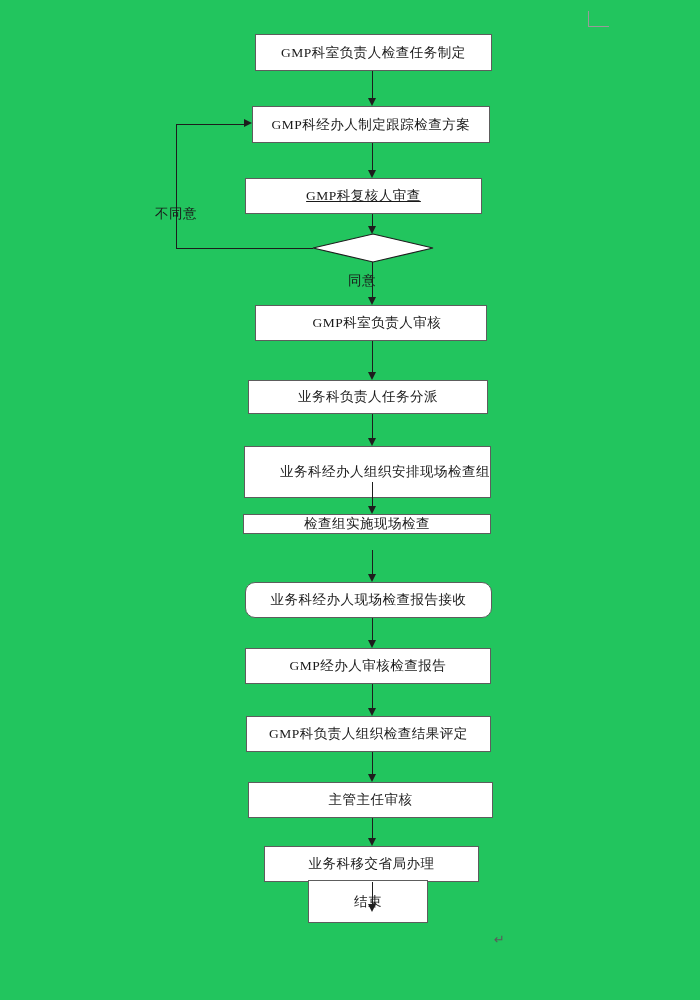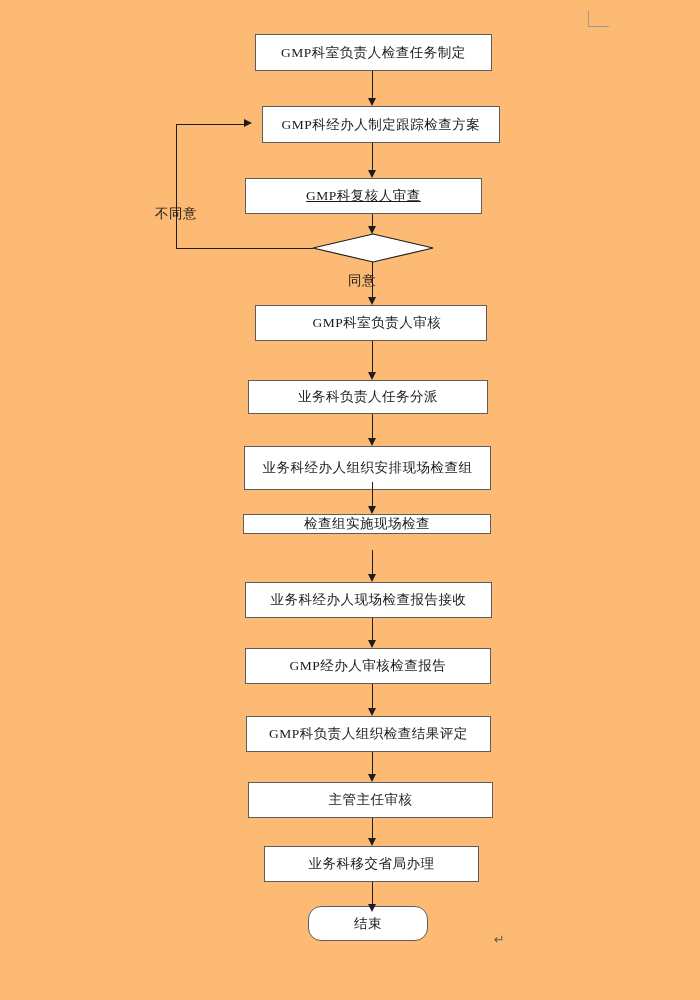--- a/index.html
+++ b/index.html
@@ -7,21 +7,21 @@
     padding: 0;
     background: #ffffff;
   }
   body {
     font-family: "Liberation Serif", "DejaVu Serif", serif;
   }
   #page {
     position: relative;
     width: 700px;
     height: 1000px;
-    background: #fdba74;
+    background: #22c55e;
     overflow: hidden;
   }
   
   .corner-mark {
     position: absolute;
     width: 20px;
     height: 15px;
     border-left: 1px solid #9a9a9a;
     border-bottom: 1px solid #9a9a9a;
   }
@@ -89,21 +89,21 @@
 <body>
 
 <div id="page">
 
   <div class="corner-mark" style="left:588px; top:11px;"></div>
 
   <div class="node" style="left:255px; top:34px; width:237px; height:37px;">
     <span>GMP科室负责人检查任务制定</span>
   </div>
 
-  <div class="node" style="left:252px; top:106px; width:238px; height:37px;margin-left:10px;">
+  <div class="node" style="left:252px; top:106px; width:238px; height:37px;">
     <span>GMP科经办人制定跟踪检查方案</span>
   </div>
 
   <div class="node" style="left:245px; top:178px; width:237px; height:36px;text-decoration:underline;">
     <span>GMP科复核人审查</span>
   </div>
 
   <div class="diamond-wrap" style="left:313px; top:234px;">
     <svg width="120" height="28" viewBox="0 0 120 28">
       <polygon points="60,0 120,14 60,28 0,14" fill="#ffffff" stroke="#1d1d1d" stroke-width="1.2"></polygon>
@@ -112,49 +112,49 @@
   </div>
 
   <div class="node" style="left:255px; top:305px; width:232px; height:36px;padding-left:12px;">
     <span>GMP科室负责人审核</span>
   </div>
 
   <div class="node" style="left:248px; top:380px; width:240px; height:34px;">
     <span>业务科负责人任务分派</span>
   </div>
 
-  <div class="node" style="left:244px; top:446px; width:247px; height:44px;">
+  <div class="node" style="left:244px; top:446px; width:247px; height:52px;justify-content:flex-end;">
     <span>业务科经办人组织安排现场检查组</span>
   </div>
 
   <div class="node" style="left:243px; top:514px; width:248px; height:20px;">
     <span>检查组实施现场检查</span>
   </div>
 
-  <div class="node" style="left:245px; top:582px; width:247px; height:36px;">
+  <div class="node" style="left:245px; top:582px; width:247px; height:36px;border-radius:10px;">
     <span>业务科经办人现场检查报告接收</span>
   </div>
 
   <div class="node" style="left:245px; top:648px; width:246px; height:36px;">
     <span>GMP经办人审核检查报告</span>
   </div>
 
   <div class="node" style="left:246px; top:716px; width:245px; height:36px;">
     <span>GMP科负责人组织检查结果评定</span>
   </div>
 
   <div class="node" style="left:248px; top:782px; width:245px; height:36px;">
     <span>主管主任审核</span>
   </div>
 
   <div class="node" style="left:264px; top:846px; width:215px; height:36px;">
     <span>业务科移交省局办理</span>
   </div>
 
-  <div class="node" style="left:308px; top:906px; width:120px; height:35px;border-radius:13px;">
+  <div class="node" style="left:308px; top:880px; width:120px; height:43px;">
     <span>结束</span>
   </div>
 
   <div class="vline" style="left:372px; top:71px; height:27px;"></div>
   <div class="arrow-down" style="left:368px; top:98px;"></div>
 
   <div class="vline" style="left:372px; top:143px; height:27px;"></div>
   <div class="arrow-down" style="left:368px; top:170px;"></div>
 
   <div class="vline" style="left:372px; top:214px; height:12px;"></div>

